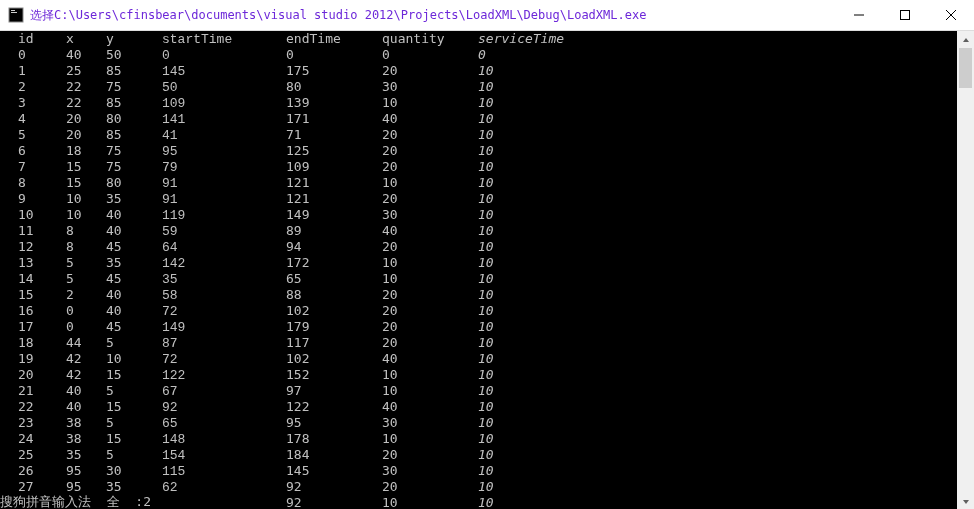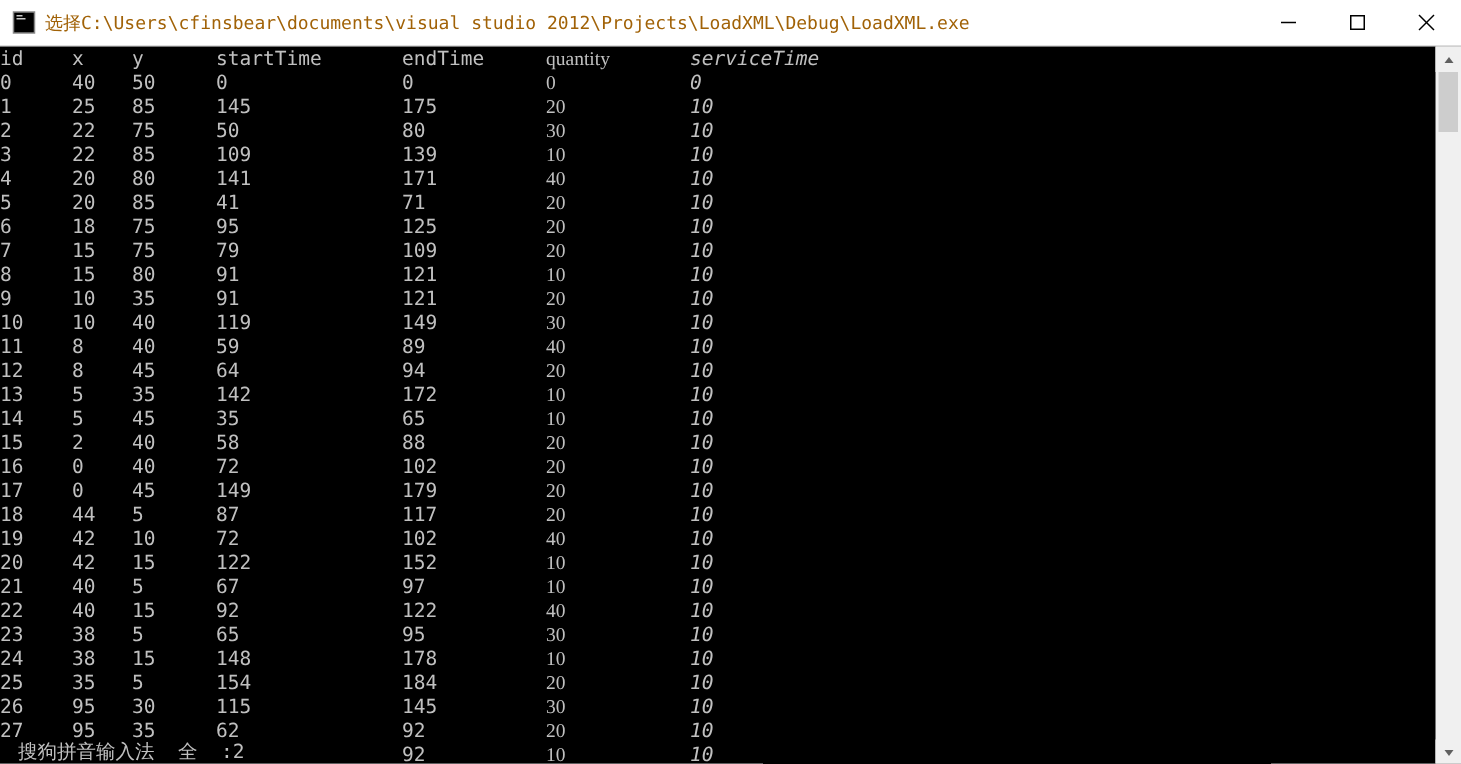--- a/index.html
+++ b/index.html
@@ -1,35 +1,35 @@
 <!DOCTYPE html>
 <html><head>
 <meta charset="utf-8">
 <style>
   html,body{margin:0;padding:0;width:974px;height:509px;overflow:hidden;font-family:"SimSun","NSimSun","Consolas",monospace;font-size:12px;background:#fff;}
   .titlebar{height:30px;line-height:30px;border-bottom:1px solid #ddd;display:flex;align-items:center;background:#fff;}
   .app-icon{width:16px;height:16px;margin:0 6px 0 8px;display:inline-flex;align-items:center;justify-content:center;}
   .app-icon svg{width:16px;height:16px;}
-  .title-text{flex:0 0 auto;color:#a16207;white-space:nowrap;font-size:12px;}
+  .title-text{flex:0 0 auto;color:#6d28d9;white-space:nowrap;font-size:12px;}
   .title-spacer{flex:1 1 auto;}
   .win-btns{display:flex;height:30px;}
   .win-btn{width:46px;height:30px;display:flex;align-items:center;justify-content:center;cursor:default;}
   .win-btn svg{width:10px;height:10px;stroke:#000;stroke-width:1;fill:none;}
   .win-btn.close svg{width:12px;height:12px;}
   .client{position:relative;width:974px;height:479px;background:#000;}
   .console{position:absolute;left:0;top:0;right:18px;bottom:0;color:#c0c0c0;font-family:"NSimSun","SimSun","Consolas",monospace;font-size:13px;line-height:16px;white-space:pre;overflow:hidden;}
   .row{height:16px;white-space:pre;}
-  .c0{display:inline-block;width:48px;}
+  .c0{display:inline-block;width:48px;margin-left:18px;}
   .c1{display:inline-block;width:40px;}
   .c2{display:inline-block;width:56px;}
-  .c3{display:inline-block;width:96px;}
+  .c3{display:inline-block;width:96px;font-family:Liberation Mono, monospace;}
   .c4{display:inline-block;width:96px;margin-left:28px;}
-  .c5{display:inline-block;width:96px;font-family:Liberation Serif, serif;}
+  .c5{display:inline-block;width:96px;}
   .c6{display:inline-block;font-style:italic;}
-  .ime-bar{position:absolute;left:12px;bottom:0;height:16px;color:#c0c0c0;white-space:pre;font-size:13px;line-height:16px;}
+  .ime-bar{position:absolute;left:0;bottom:0;height:16px;color:#c0c0c0;white-space:pre;font-size:13px;line-height:16px;}
   .scrollbar{position:absolute;right:0;top:0;width:17px;height:100%;background:#f0f0f0;}
   .sb-btn{width:17px;height:17px;display:flex;align-items:center;justify-content:center;background:#f0f0f0;position:absolute;left:0;}
   .sb-btn.up{top:0;}
   .sb-btn.down{bottom:0;}
   .sb-btn svg{width:8px;height:8px;fill:#606060;}
   .sb-thumb{position:absolute;left:2px;top:17px;width:13px;height:40px;background:#cdcdcd;}
 </style>
 </head>
 <body>
 

